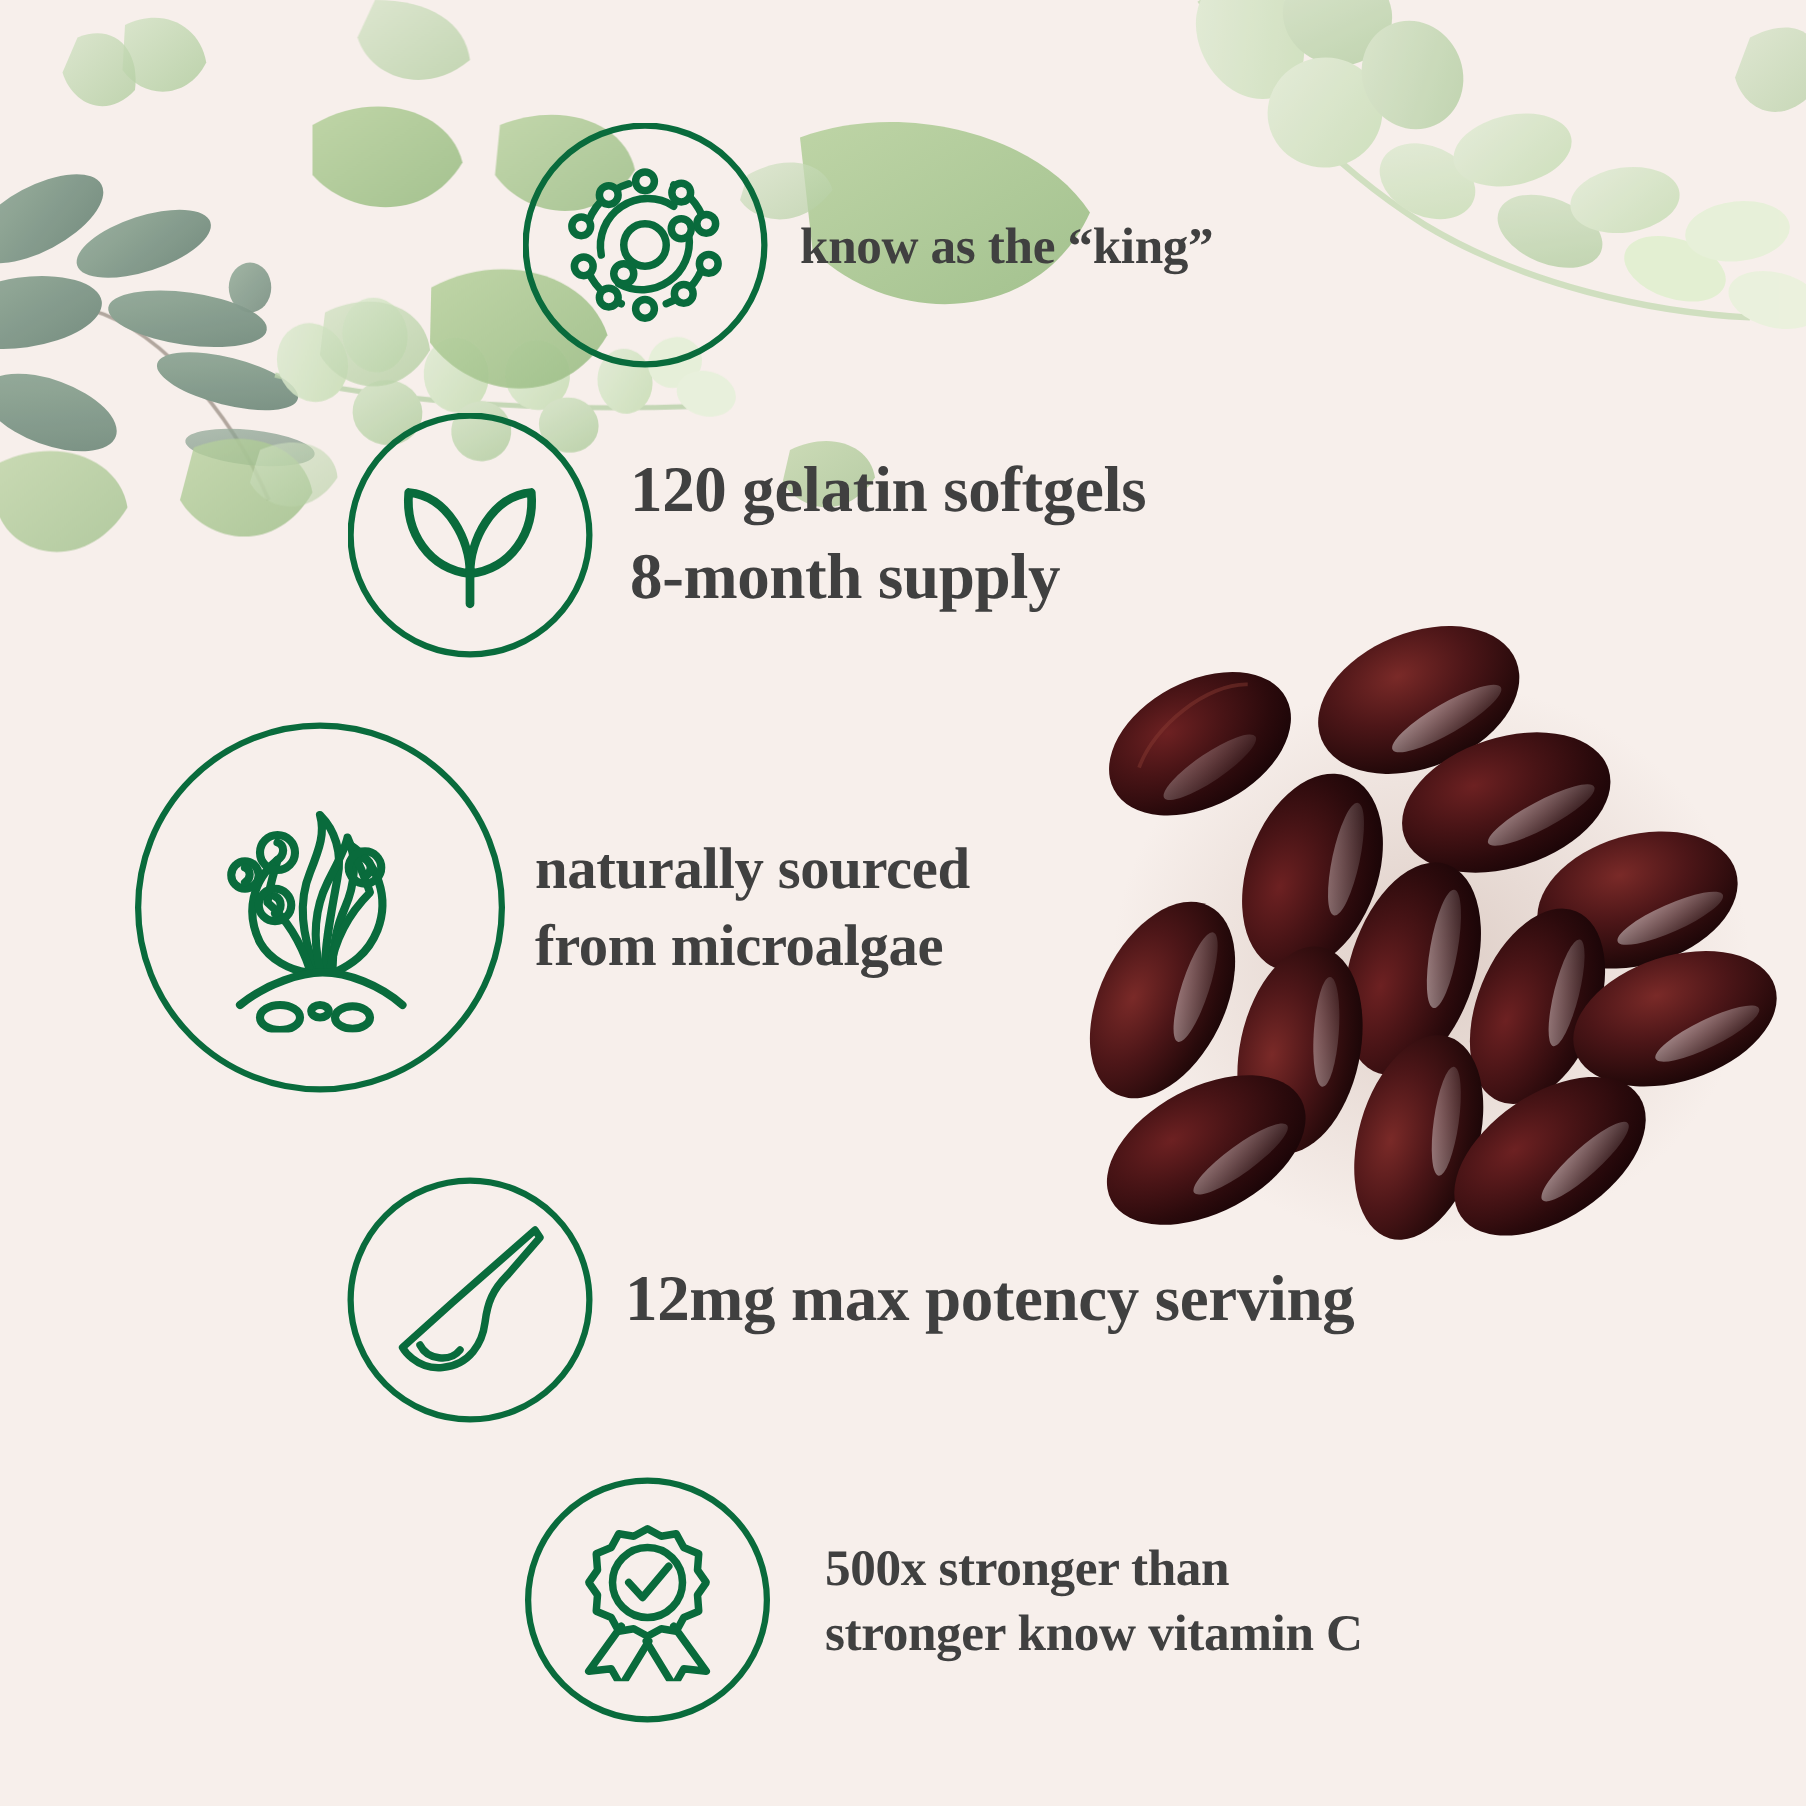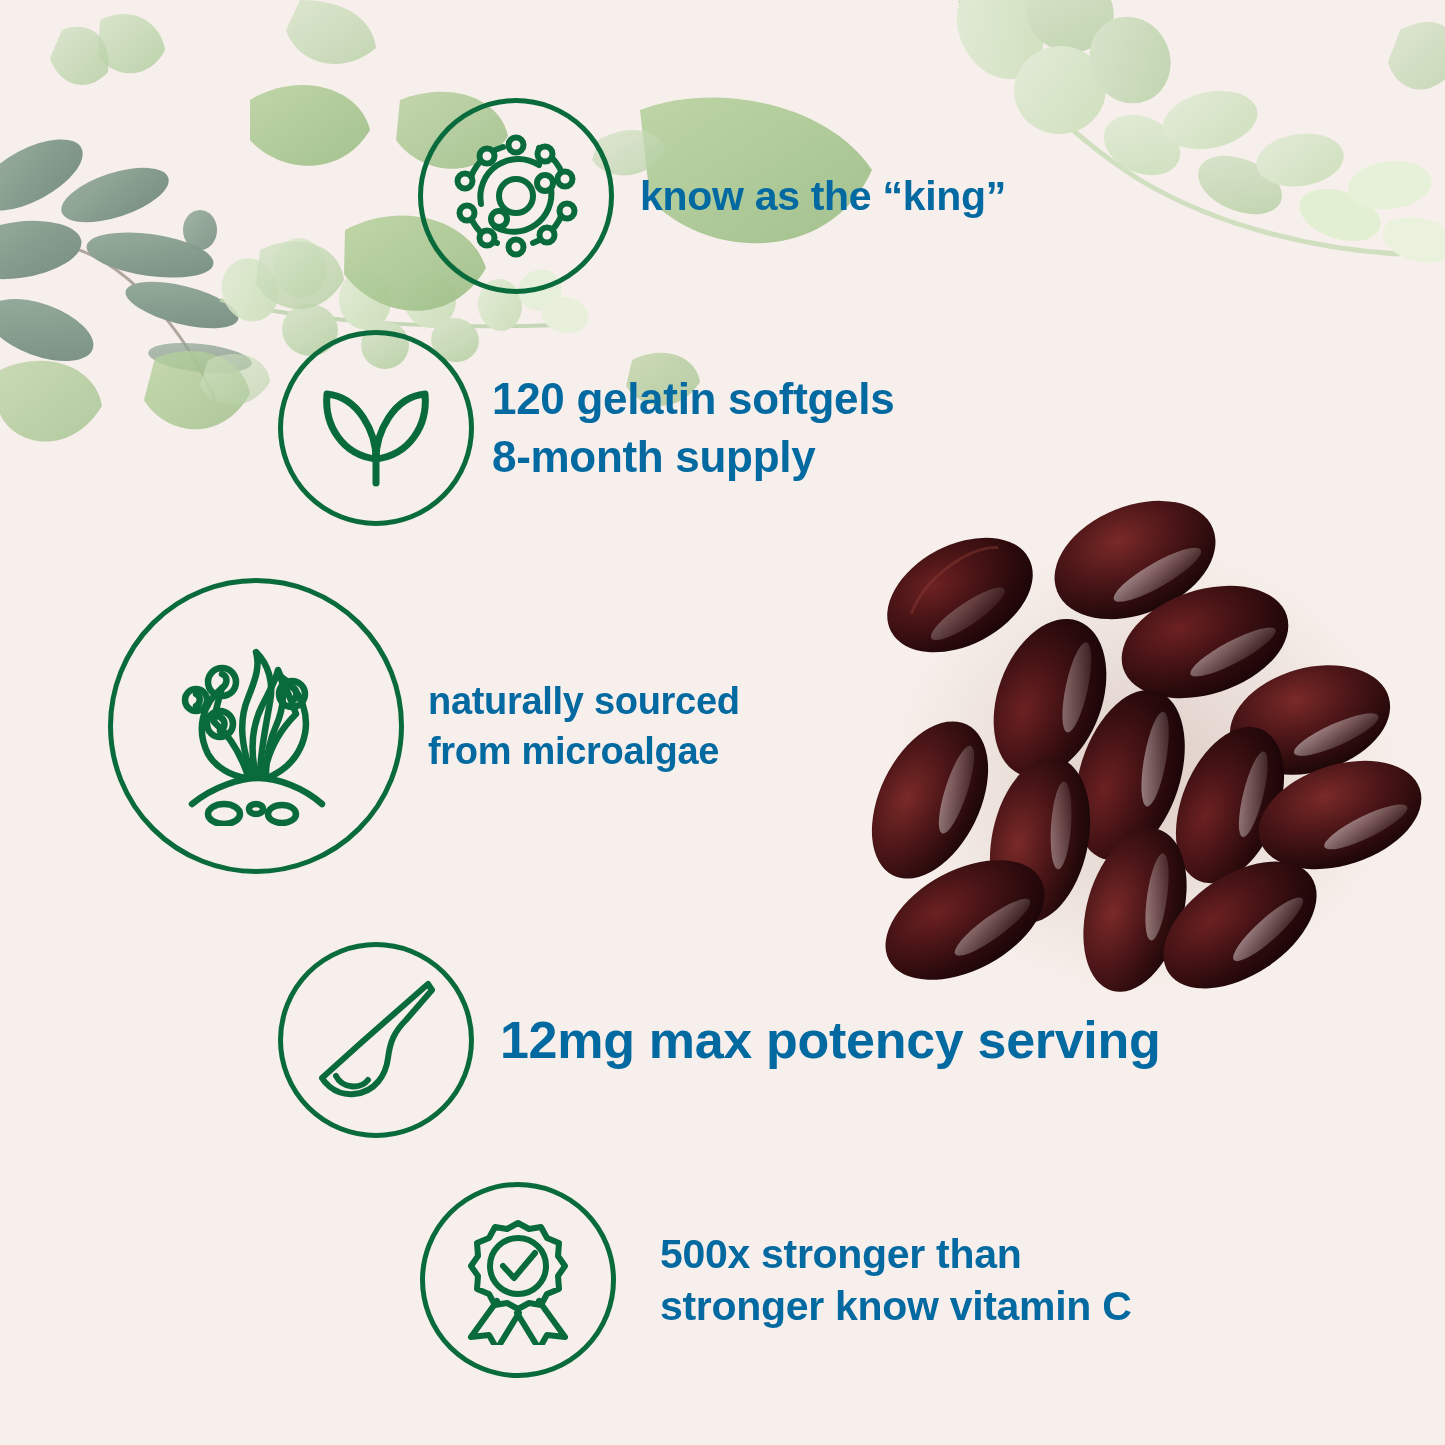--- a/index.html
+++ b/index.html
@@ -34,37 +34,38 @@
     border: 5px solid #096b3c;
     border-radius: 50%;
     box-sizing: border-box;
     flex: 0 0 auto;
     display: flex;
     align-items: center;
     justify-content: center;
     background: transparent;
   }
   .feature-text {
-    color: #0369a1;
+    color: #404040;
     font-weight: bold;
     letter-spacing: -0.3px;
+    font-family: Liberation Serif, serif;
   }
   .feature-text .line { display: block; white-space: pre; }
 
   #row-antioxidant { left: 418px; top: 98px; }
   #row-antioxidant .icon-circle { width: 196px; height: 196px; }
   #row-antioxidant .feature-text { font-size: 41px; line-height: 1.32; margin-left: 26px; }
 
   #row-softgels { left: 278px; top: 330px; }
   #row-softgels .icon-circle { width: 196px; height: 196px; }
-  #row-softgels .feature-text { font-size: 44px; line-height: 1.32; margin-left: 18px; }
+  #row-softgels .feature-text { font-size: 52px; line-height: 1.32; margin-left: 30px; }
 
   #row-microalgae { left: 108px; top: 578px; }
   #row-microalgae .icon-circle { width: 296px; height: 296px; }
-  #row-microalgae .feature-text { font-size: 38px; line-height: 1.32; margin-left: 24px; }
+  #row-microalgae .feature-text { font-size: 47px; line-height: 1.32; margin-left: 24px; }
 
   #row-potency { left: 278px; top: 942px; }
   #row-potency .icon-circle { width: 196px; height: 196px; }
   #row-potency .feature-text { font-size: 52px; line-height: 1.32; margin-left: 26px; }
 
   #row-strength { left: 420px; top: 1182px; }
   #row-strength .icon-circle { width: 196px; height: 196px; }
   #row-strength .feature-text { font-size: 41px; line-height: 1.28; margin-left: 44px; }
 
   

